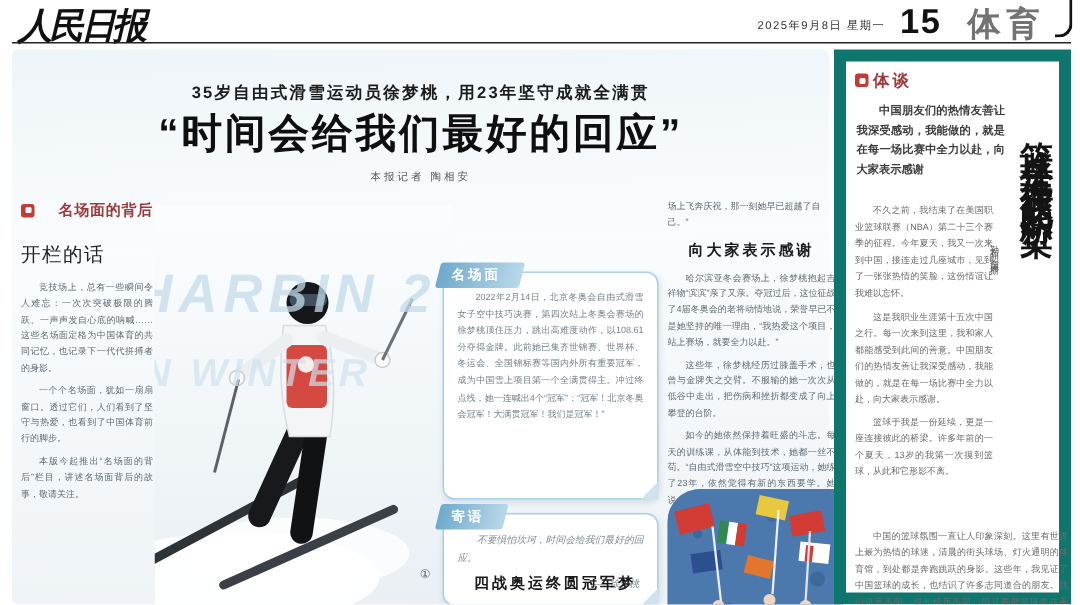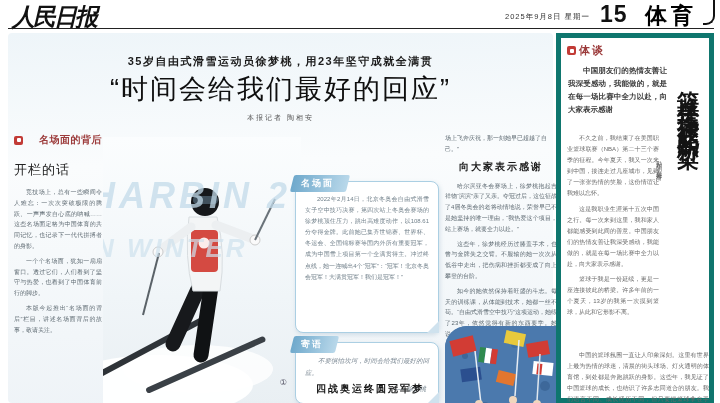--- a/index.html
+++ b/index.html
@@ -6,32 +6,32 @@
   html,body { background:#fff; }
   .page { position:relative; width:720px; height:403px; background:#fff; overflow:hidden;
           font-family:"Liberation Sans", sans-serif; color:#222;padding-left:46px; }
 
   
   .masthead-logo { position:absolute; left:12px; top:2px; font-family:"DejaVu Serif", serif;
     font-style:italic; font-weight:bold; font-size:23px; letter-spacing:-2px; color:#111;
     transform:scaleY(1.05); }
   .date-line { position:absolute; left:505px; top:12px; font-size:7.5px; color:#333; letter-spacing:1px; }
   .page-number { position:absolute; left:600px; top:1px; font-size:23px; font-weight:bold; color:#111; letter-spacing:1px;}
-  .section-title { position:absolute; left:645px; top:1px; font-size:22px; font-weight:bold; color:#000000; letter-spacing:4px;}
+  .section-title { position:absolute; left:645px; top:1px; font-size:22px; font-weight:bold; color:#737373; letter-spacing:4px;}
   .corner-bracket { position:absolute; left:703px; top:0px; width:12px; height:25px;
     border-right:2px solid #111; border-bottom:2px solid #111; border-radius:0 0 9px 0;}
   .head-rule { position:absolute; left:8px; top:28px; width:706px; border-top:1.5px solid #222;}
 
   
   .feature { position:absolute; left:8px; top:33px; width:545px; height:370px;
     background:linear-gradient(178deg,#eef5f9 0%,#fafcfd 35%,#eef3f7 100%); border-radius:4px; }
   .kicker { position:absolute; left:0; top:21px; width:100%; text-align:center;
     font-size:11px; font-weight:bold; color:#1c1c1c; letter-spacing:1.5px; }
   .headline { position:absolute; left:0; top:38px; width:100%; text-align:center;
-    font-size:27px; font-weight:normal; color:#0f0f0f; letter-spacing:2px; }
+    font-size:27px; font-weight:bold; color:#0f0f0f; letter-spacing:2px; }
   .byline { position:absolute; left:0; top:80px; width:100%; text-align:center;
     font-size:7px; color:#555; letter-spacing:2px; }
 
   .left-col { position:absolute; left:6px; top:100px; width:88px; height:268px; overflow:hidden; }
   .col-header { display:flex; align-items:center; gap:16px; font-size:10px; font-weight:bold;
     color:#9c3b3b; letter-spacing:0.5px; margin-bottom:14px; }
   .mini-icon { width:9px; height:9px; background:#c23b36; border-radius:2px; position:relative; flex:0 0 auto;}
   .mini-icon::after { content:""; position:absolute; left:2.5px; top:2.5px; width:4px; height:4px; background:#fff; border-radius:1px;}
   .intro-title { font-size:13px; font-weight:normal; color:#222; margin-bottom:8px; letter-spacing:1px;}
   .smalltext p { font-size:6px; line-height:1.8; color:#5e6a72; text-align:justify;
@@ -67,21 +67,21 @@
   .frag { font-size:6px; color:#5e6a72; line-height:1.8; margin-bottom:5px;}
   .sub-head { font-size:10px; font-weight:bold; color:#1a1a1a; text-align:center;
     letter-spacing:2px; margin:4px 0 7px 0; }
 
   .sub2-block { position:absolute; left:288px; top:345px; width:148px; height:60px; overflow:hidden;}
   .flags-photo { position:absolute; left:437px; top:293px; width:117px; height:110px;
     border-radius:22px 0 0 0; overflow:hidden; background:#4b79ad;}
 
   
   .sidebar { position:absolute; left:556px; top:33px; width:158px; height:370px;
-    border:5px solid #0f766e; background:#fff; }
+    border:8px solid #0f766e; background:#fff; }
   .sb-header { position:absolute; left:6px; top:5px; display:flex; align-items:center; gap:3px;
     font-size:11px; font-weight:bold; color:#9c3b3b; letter-spacing:2px;}
   .sb-lead { position:absolute; left:7px; top:26px; width:99px; font-size:7.5px; font-weight:bold;
     color:#3c3c3c; line-height:1.75; text-align:justify; text-indent:2em;}
   .sb-topcol { position:absolute; left:6px; top:95px; width:92px; height:215px; overflow:hidden;}
   .sb-topcol p, .sb-bottom p { font-size:6px; line-height:1.85; color:#6a6a6a; text-align:justify;
     text-indent:2em; margin-bottom:4px;}
   .sb-bottom { position:absolute; left:6px; top:312px; width:142px; height:52px; overflow:hidden;}
   .sb-vtitle { position:absolute; left:110px; top:36px; height:278px; writing-mode:vertical-rl;
     font-size:22px; font-weight:bold; color:#141414; letter-spacing:6px; line-height:1.6;}

